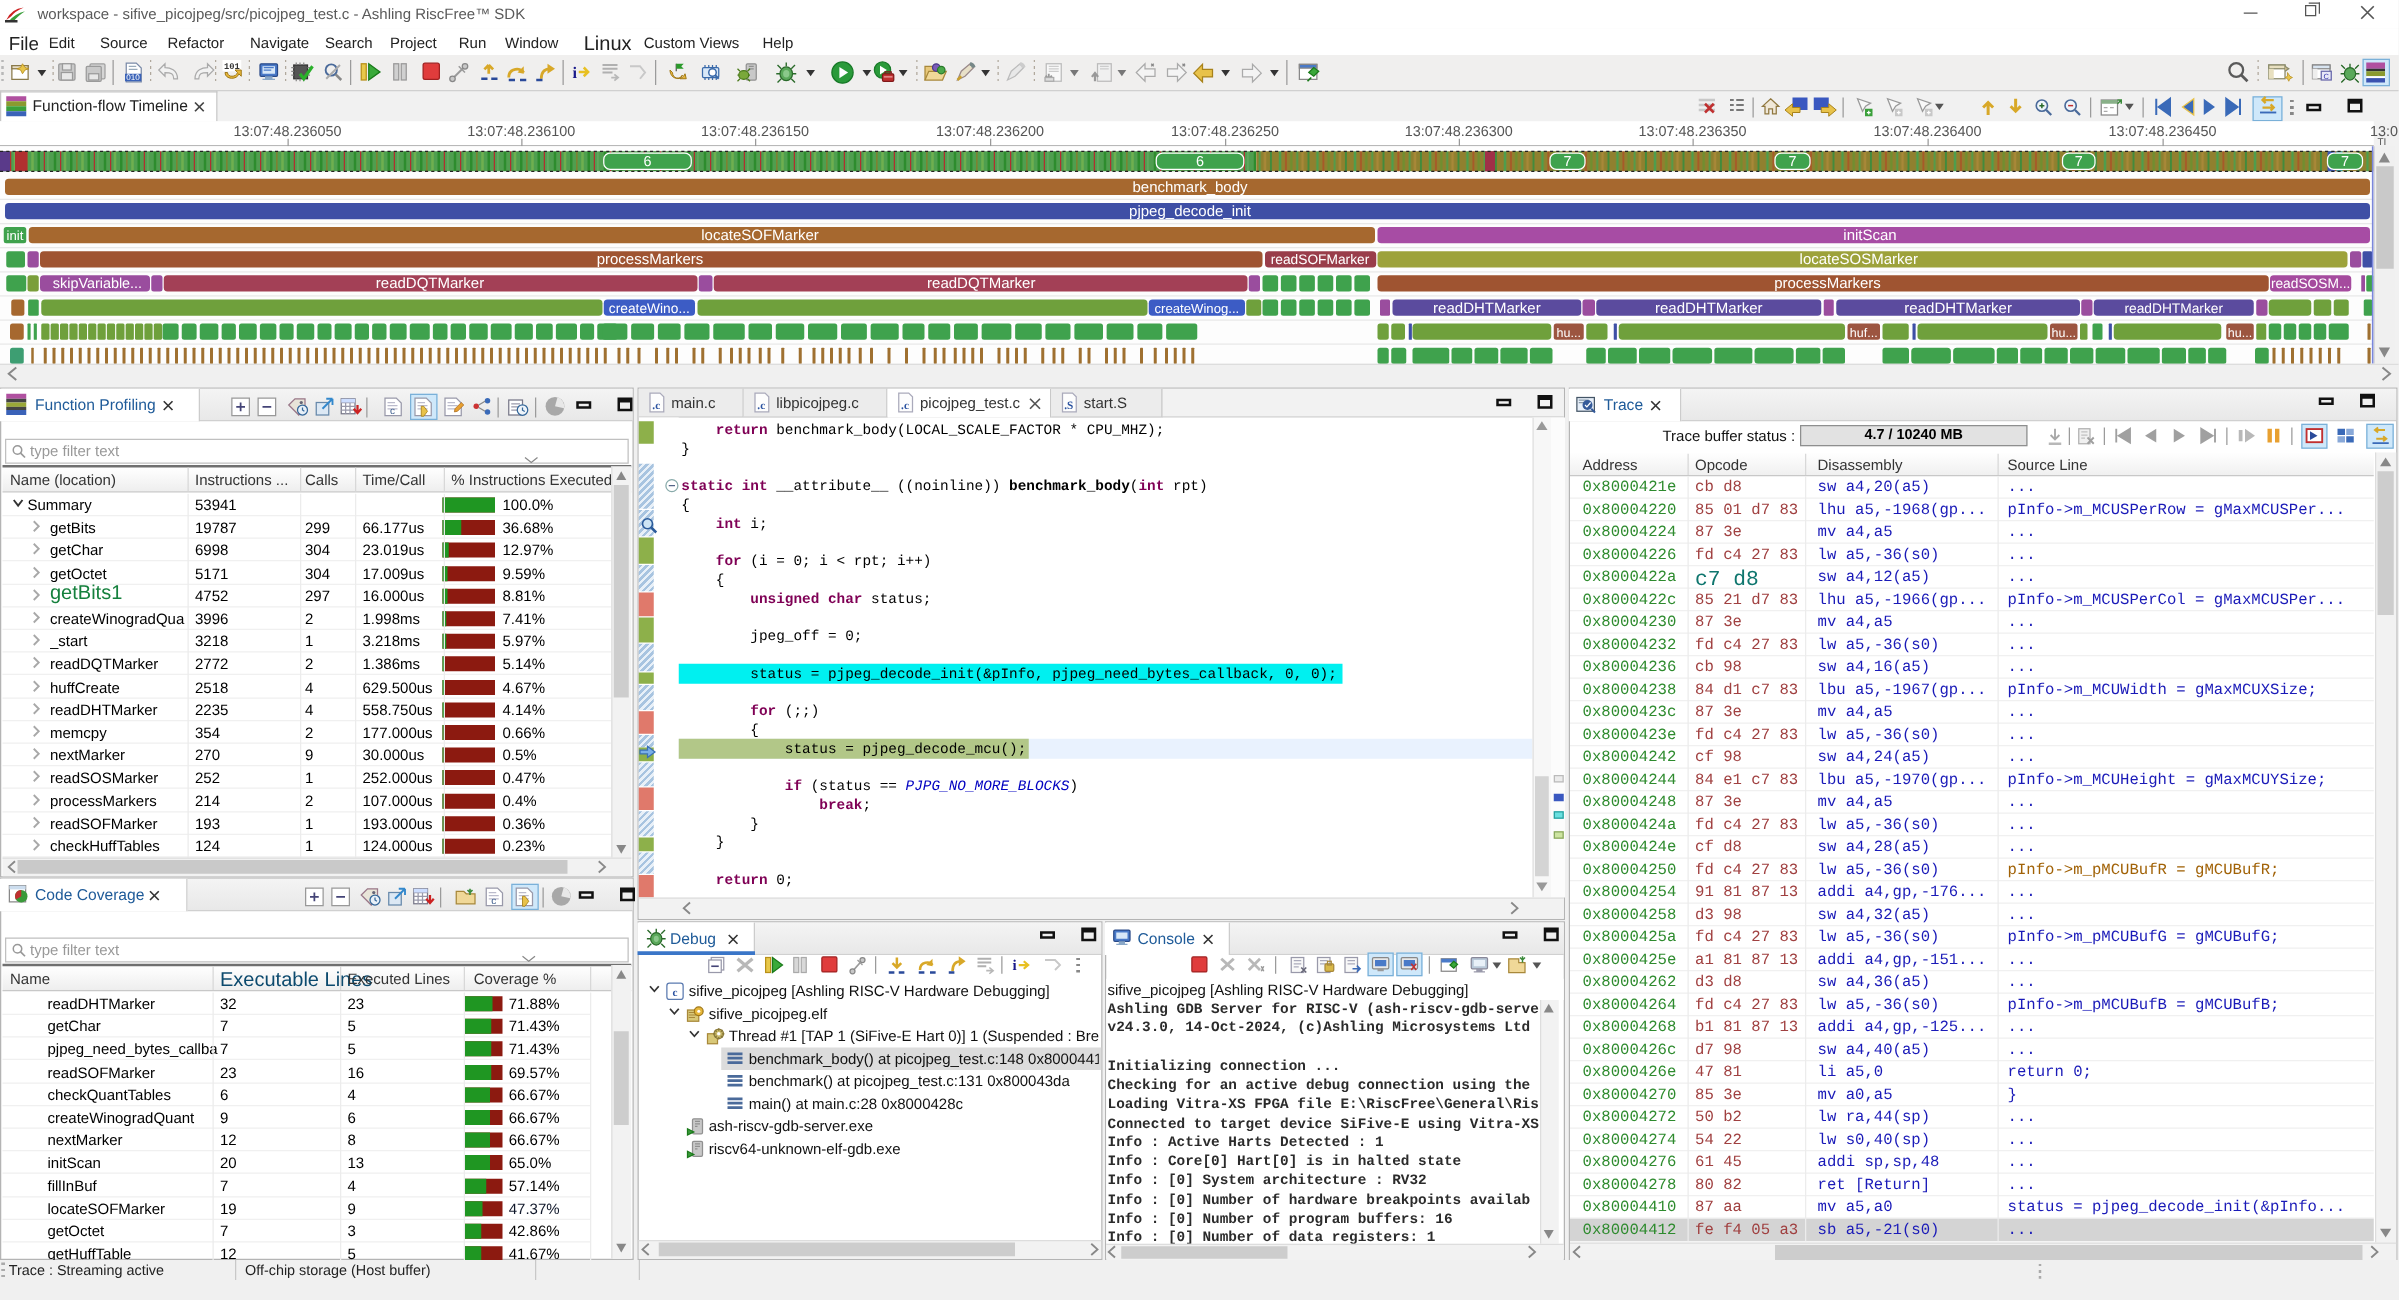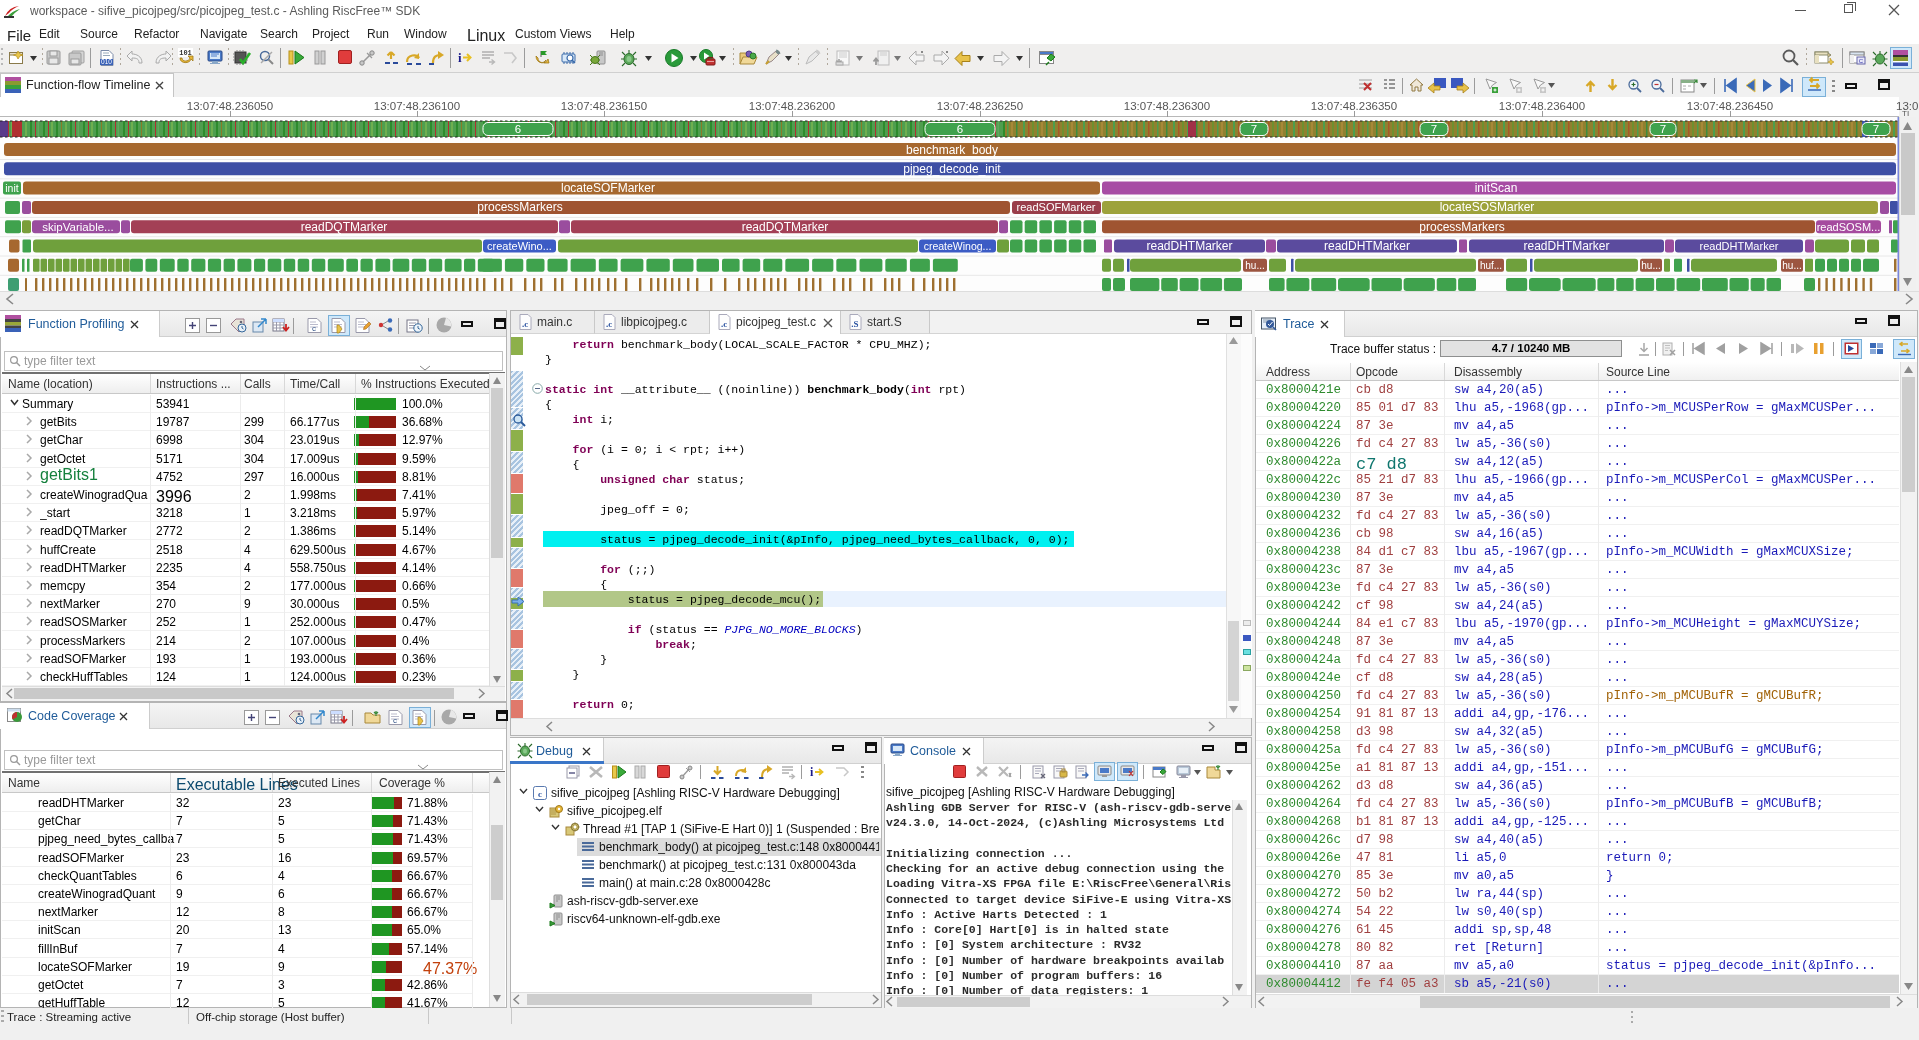--- a/index.html
+++ b/index.html
@@ -934,21 +934,21 @@
 <div class="a" style="left:244px;top:470px;font-size:12px;color:#000">297</div>
 <div class="a" style="left:290px;top:470px;font-size:12px;color:#000">16.000us</div>
 <div class="a" style="left:354px;top:470.8px;width:42px;height:12px;background:#8c1a10"></div>
 <div class="a" style="left:354px;top:470.8px;width:3.7px;height:12px;background:#1f9622"></div>
 <div class="a" style="left:402px;top:470px;font-size:12px;color:#000">8.81%</div>
 <div class="a" style="left:2px;top:503px;width:487px;height:1px;background:#f0f0f0"></div>
 <svg class="a" style="left:26px;top:489.0px" width="6" height="10" viewBox="0 0 6 10">
     <path d="M1 1 L5 5 L1 9" stroke="#a8a8a8" stroke-width="1.5" fill="none"></path>
   </svg>
 <div class="a" style="left:40px;top:488px;width:108px;overflow:hidden;white-space:nowrap;font-size:12px;color:#000">createWinogradQuar</div>
-<div class="a" style="left:156px;top:488px;font-size:16px;color:#000">3996</div>
+<div class="a" style="left:156px;top:488px;font-size:12px;color:#000">3996</div>
 <div class="a" style="left:244px;top:488px;font-size:12px;color:#000">2</div>
 <div class="a" style="left:290px;top:488px;font-size:12px;color:#000">1.998ms</div>
 <div class="a" style="left:354px;top:489.0px;width:42px;height:12px;background:#8c1a10"></div>
 <div class="a" style="left:354px;top:489.0px;width:3.1px;height:12px;background:#1f9622"></div>
 <div class="a" style="left:402px;top:488px;font-size:12px;color:#000">7.41%</div>
 <div class="a" style="left:2px;top:521px;width:487px;height:1px;background:#f0f0f0"></div>
 <svg class="a" style="left:26px;top:507.2px" width="6" height="10" viewBox="0 0 6 10">
     <path d="M1 1 L5 5 L1 9" stroke="#a8a8a8" stroke-width="1.5" fill="none"></path>
   </svg>
 <div class="a" style="left:40px;top:506px;width:108px;overflow:hidden;white-space:nowrap;font-size:12px;color:#000">_start</div>
@@ -1217,21 +1217,21 @@
 <div class="a" style="left:278px;top:942px;font-size:12px;color:#000">4</div>
 <div class="a" style="left:372px;top:942.6px;width:30px;height:12px;background:#8c1a10"></div>
 <div class="a" style="left:372px;top:942.6px;width:17.1px;height:12px;background:#1f9622"></div>
 <div class="a" style="left:407px;top:942px;font-size:12px;color:#000">57.14%</div>
 <div class="a" style="left:2px;top:975px;width:470px;height:1px;background:#f0f0f0"></div>
 <div class="a" style="left:38px;top:960px;font-size:12px;color:#000">locateSOFMarker</div>
 <div class="a" style="left:176px;top:960px;font-size:12px;color:#000">19</div>
 <div class="a" style="left:278px;top:960px;font-size:12px;color:#000">9</div>
 <div class="a" style="left:372px;top:960.8px;width:30px;height:12px;background:#8c1a10"></div>
 <div class="a" style="left:372px;top:960.8px;width:14.2px;height:12px;background:#1f9622"></div>
-<div class="a" style="left:423px;top:960px;font-size:16px;color:#c2410c">47.37%</div>
+<div class="a" style="left:407px;top:960px;font-size:12px;color:#0f172a">47.37%</div>
 <div class="a" style="left:2px;top:993px;width:470px;height:1px;background:#f0f0f0"></div>
 <div class="a" style="left:38px;top:978px;font-size:12px;color:#000">getOctet</div>
 <div class="a" style="left:176px;top:978px;font-size:12px;color:#000">7</div>
 <div class="a" style="left:278px;top:978px;font-size:12px;color:#000">3</div>
 <div class="a" style="left:372px;top:979.0px;width:30px;height:12px;background:#8c1a10"></div>
 <div class="a" style="left:372px;top:979.0px;width:12.9px;height:12px;background:#1f9622"></div>
 <div class="a" style="left:407px;top:978px;font-size:12px;color:#000">42.86%</div>
 <div class="a" style="left:2px;top:1011px;width:470px;height:1px;background:#f0f0f0"></div>
 <div class="a" style="left:38px;top:996px;font-size:12px;color:#000">getHuffTable</div>
 <div class="a" style="left:176px;top:996px;font-size:12px;color:#000">12</div>

